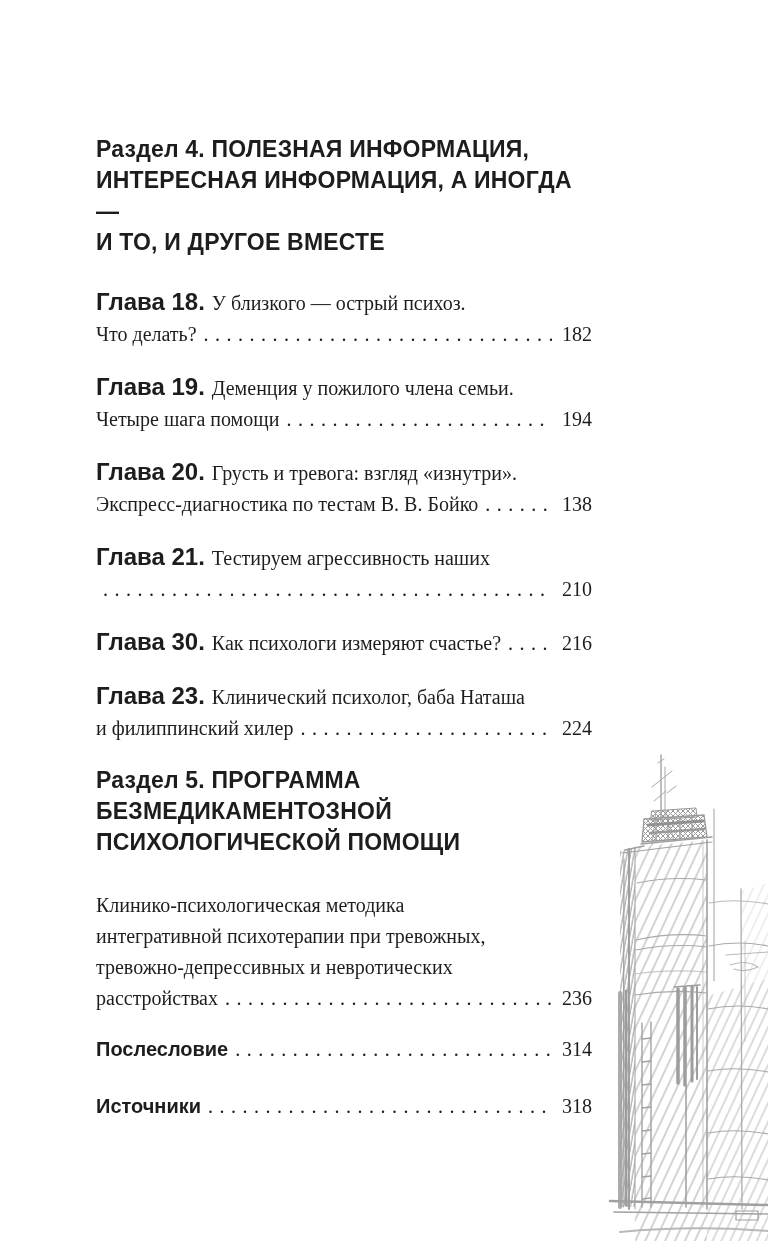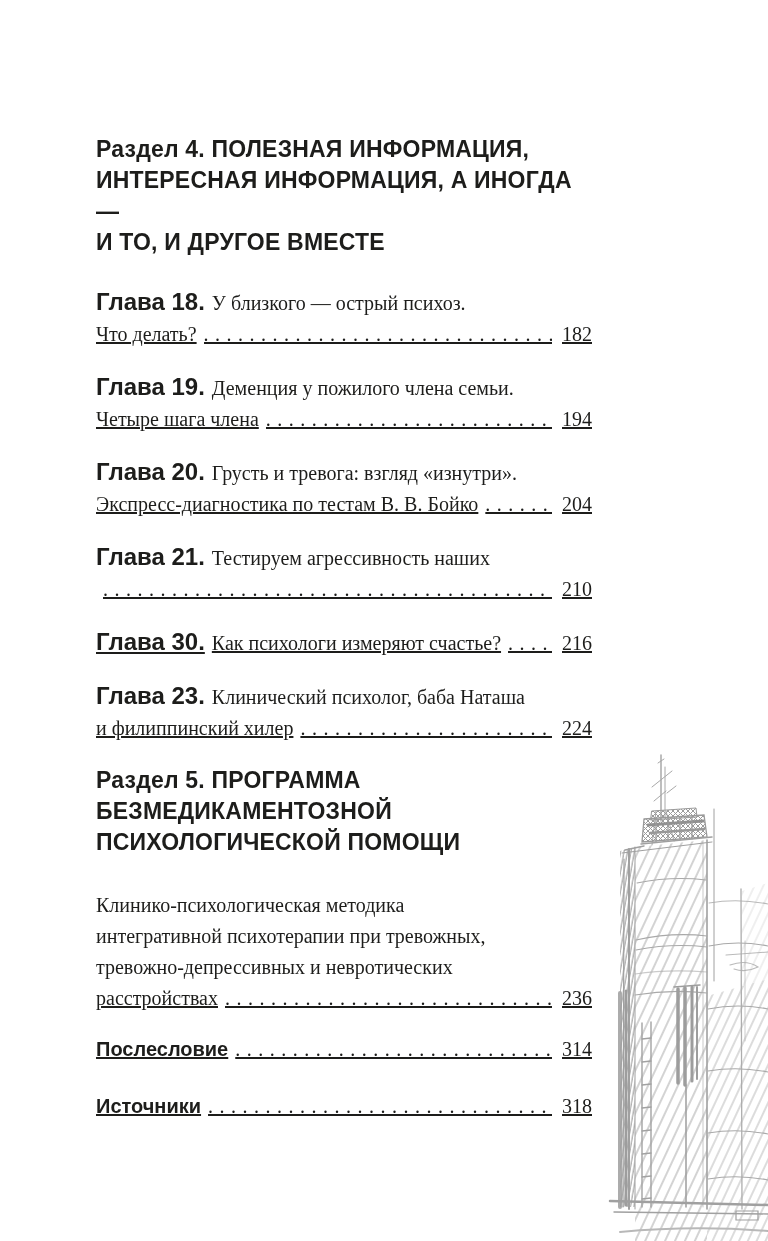--- a/index.html
+++ b/index.html
@@ -34,21 +34,20 @@
   .entry .chap-label{
     font-family:"Liberation Sans","DejaVu Sans",sans-serif;
     font-weight:bold;
     font-size:24px;
     margin-right:7px;
     white-space:nowrap;
   }
   .dotline{
     display:flex;
     align-items:baseline;
-    text-decoration:underline;
   }
   .dotline .text{white-space:nowrap;}
   .leader{
     flex:1 1 auto;
     overflow:hidden;
     white-space:nowrap;
     margin-left:7px;
     margin-right:10px;
     letter-spacing:6.5px;
     font-family:"Liberation Serif","DejaVu Serif",serif;
@@ -93,32 +92,32 @@
       <div class="dotline">
         <span class="text">Что делать?</span>
         <span class="leader"></span>
         <span class="pagenum">182</span>
       </div>
     </div>
 
     <div class="entry">
       <div><span class="chap-label">Глава 19.</span><span>Деменция у пожилого члена семьи.</span></div>
       <div class="dotline">
-        <span class="text">Четыре шага члена</span>
+        <span class="text">Четыре шага помощи</span>
         <span class="leader"></span>
         <span class="pagenum">194</span>
       </div>
     </div>
 
     <div class="entry">
       <div><span class="chap-label">Глава 20.</span><span>Грусть и тревога: взгляд «изнутри».</span></div>
       <div class="dotline">
         <span class="text">Экспресс-диагностика по тестам В. В. Бойко</span>
         <span class="leader"></span>
-        <span class="pagenum">204</span>
+        <span class="pagenum">138</span>
       </div>
     </div>
 
     <div class="entry">
       <div><span class="chap-label">Глава 21.</span><span>Тестируем агрессивность наших</span></div>
       <div class="dotline">
         <span class="leader"></span>
         <span class="pagenum">210</span>
       </div>
     </div>

